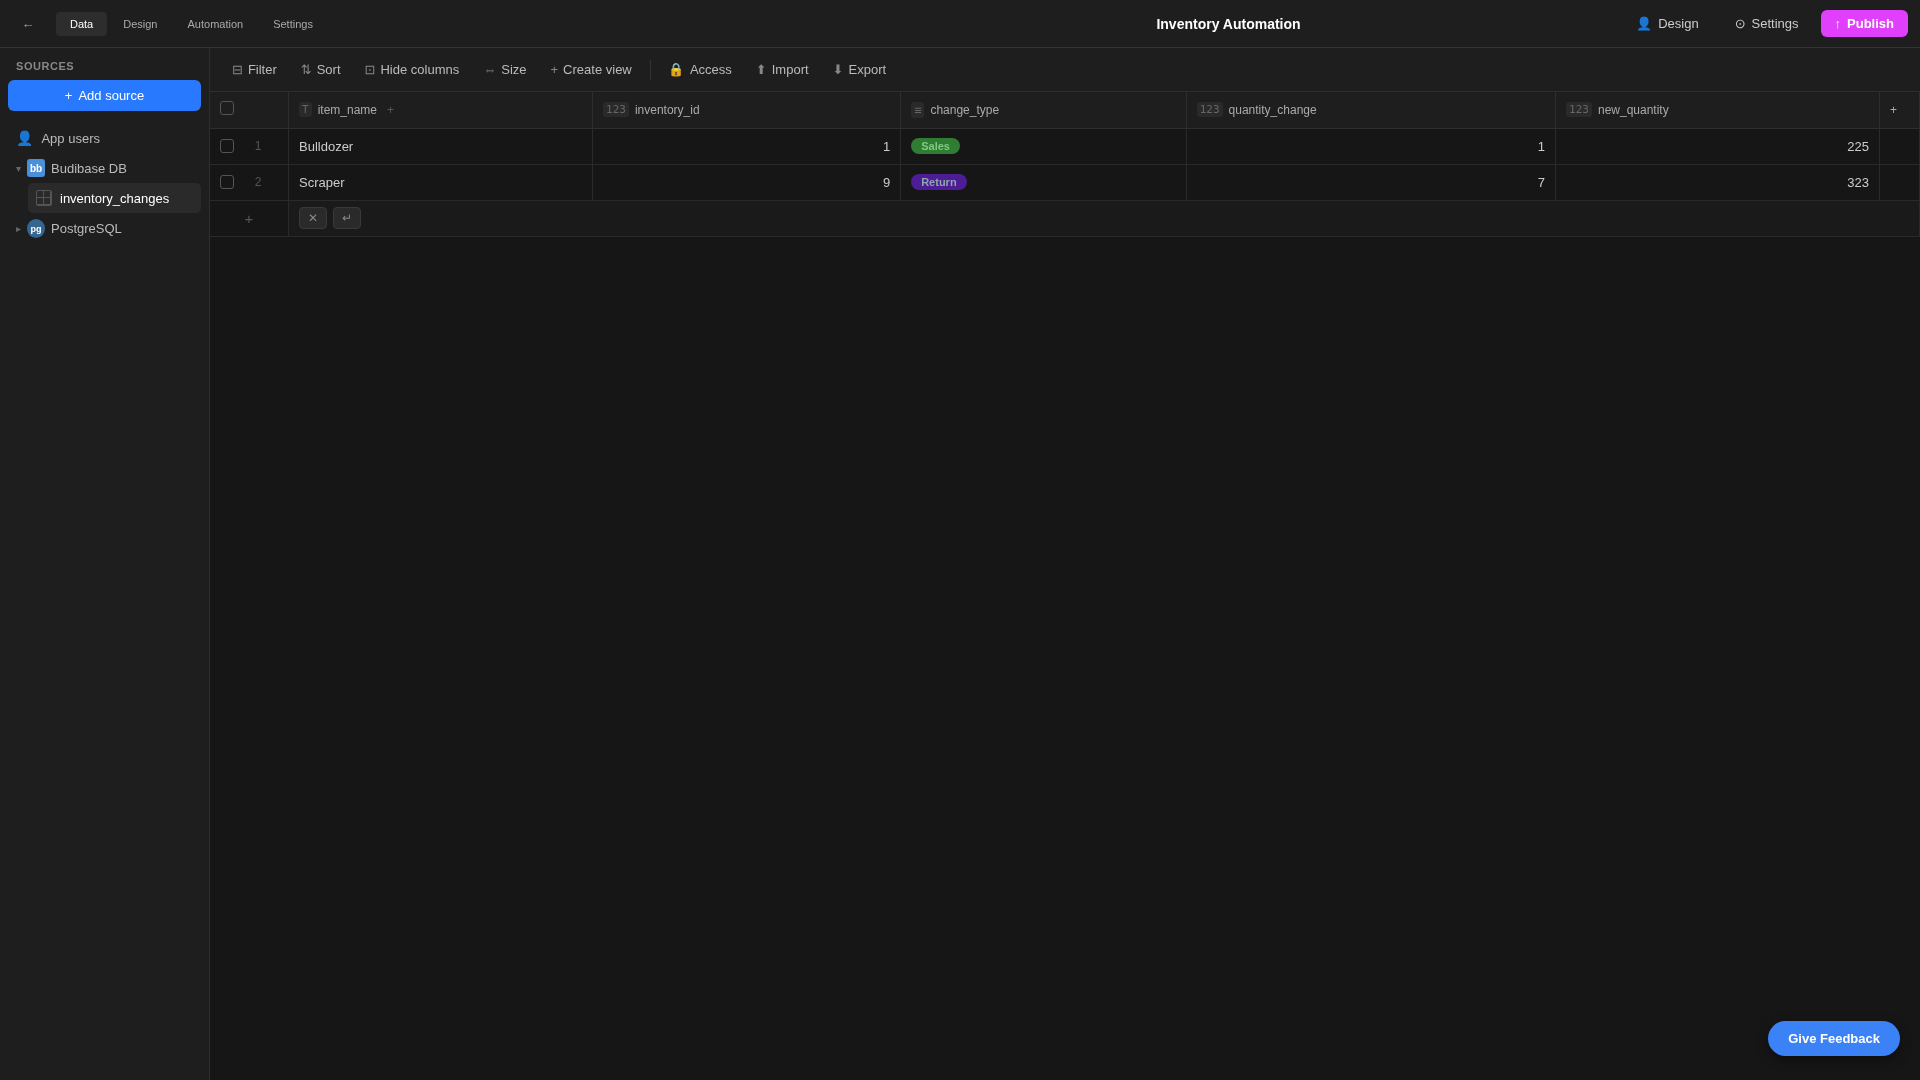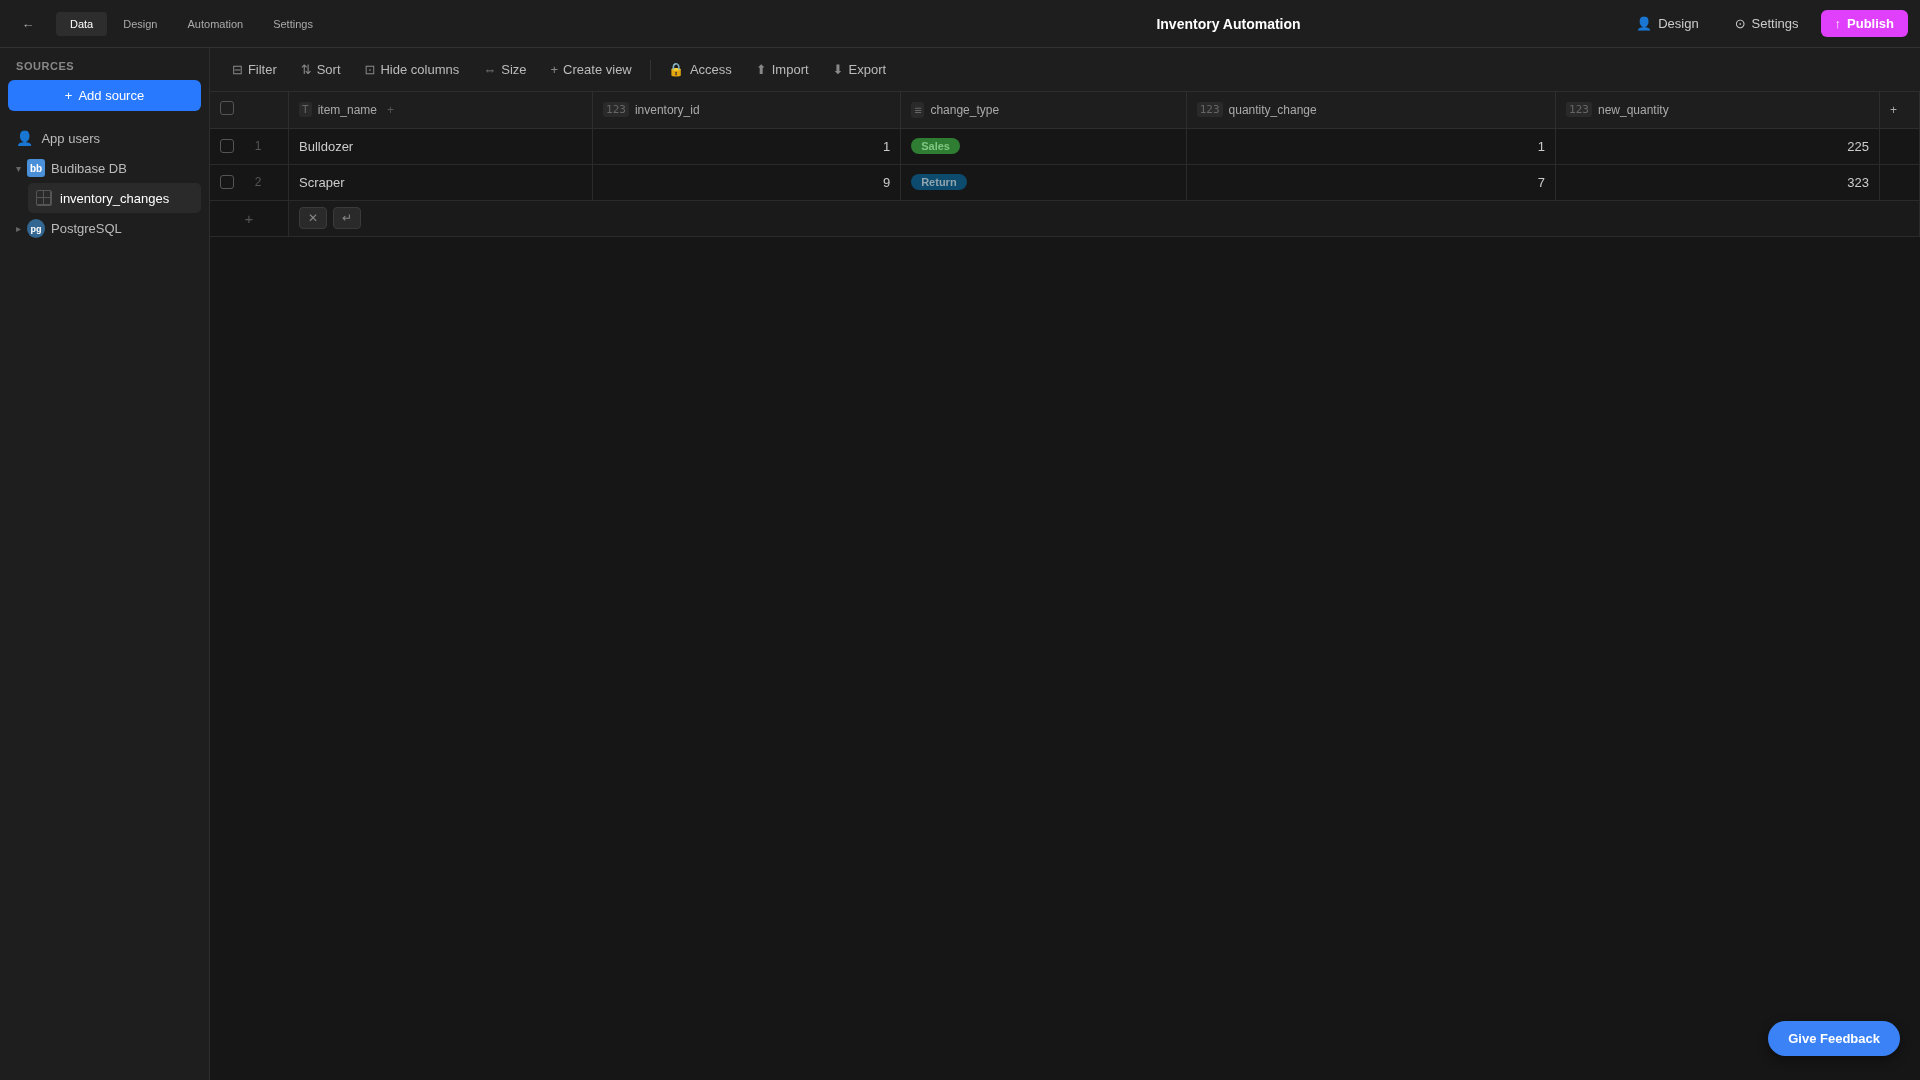--- a/index.html
+++ b/index.html
@@ -198,21 +198,21 @@
       width: 14px; height: 14px;
       border: 1px solid #555; border-radius: 3px;
       display: inline-block; cursor: pointer;
     }
     .badge {
       display: inline-flex; align-items: center; justify-content: center;
       padding: 2px 10px; border-radius: 12px;
       font-size: 11px; font-weight: 600;
     }
     .badge-sales { background: #2e7d32; color: #81c784; }
-    .badge-return { background: #0c4a6e; color: #90a4ae; }
+    .badge-return { background: #4c1d95; color: #90a4ae; }
 
     .add-col-th {
       background: #1e1e1e; border-bottom: 1px solid #2e2e2e;
       text-align: center; width: 40px; cursor: pointer; color: #666;
     }
     .add-row-td {
       background: #1a1a1a;
       text-align: left; padding: 6px 12px;
     }
     .add-row-btns { display: flex; gap: 6px; }

